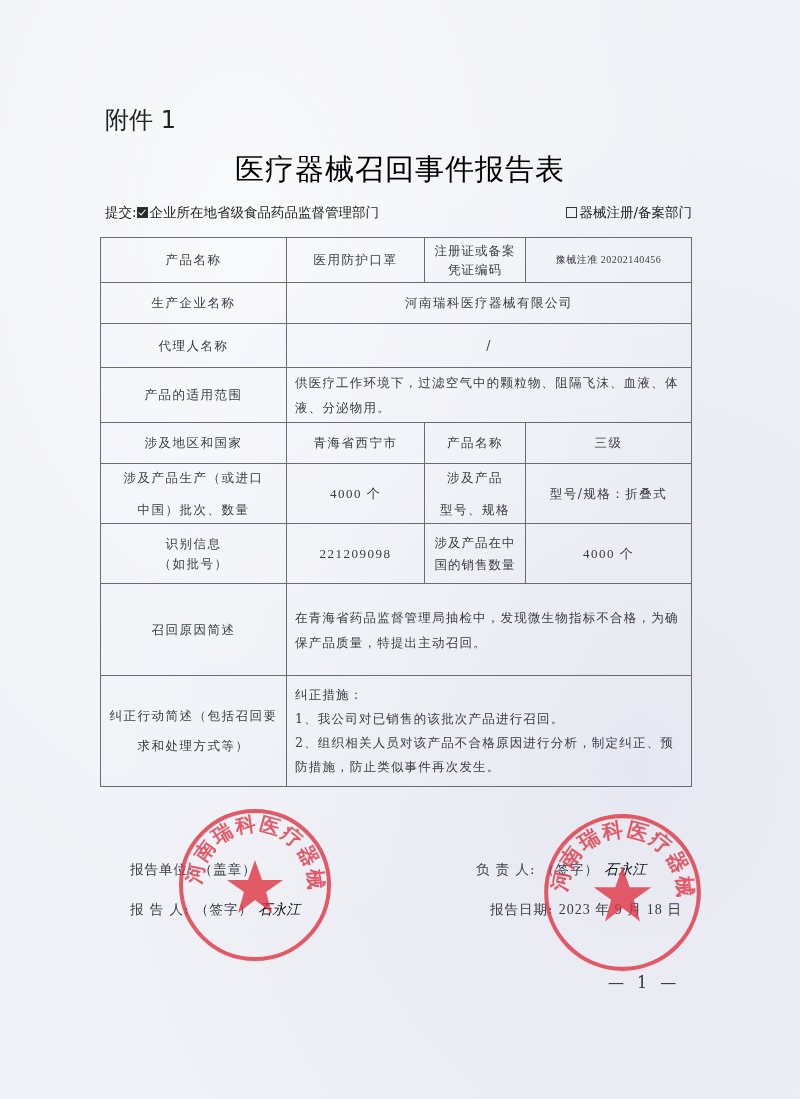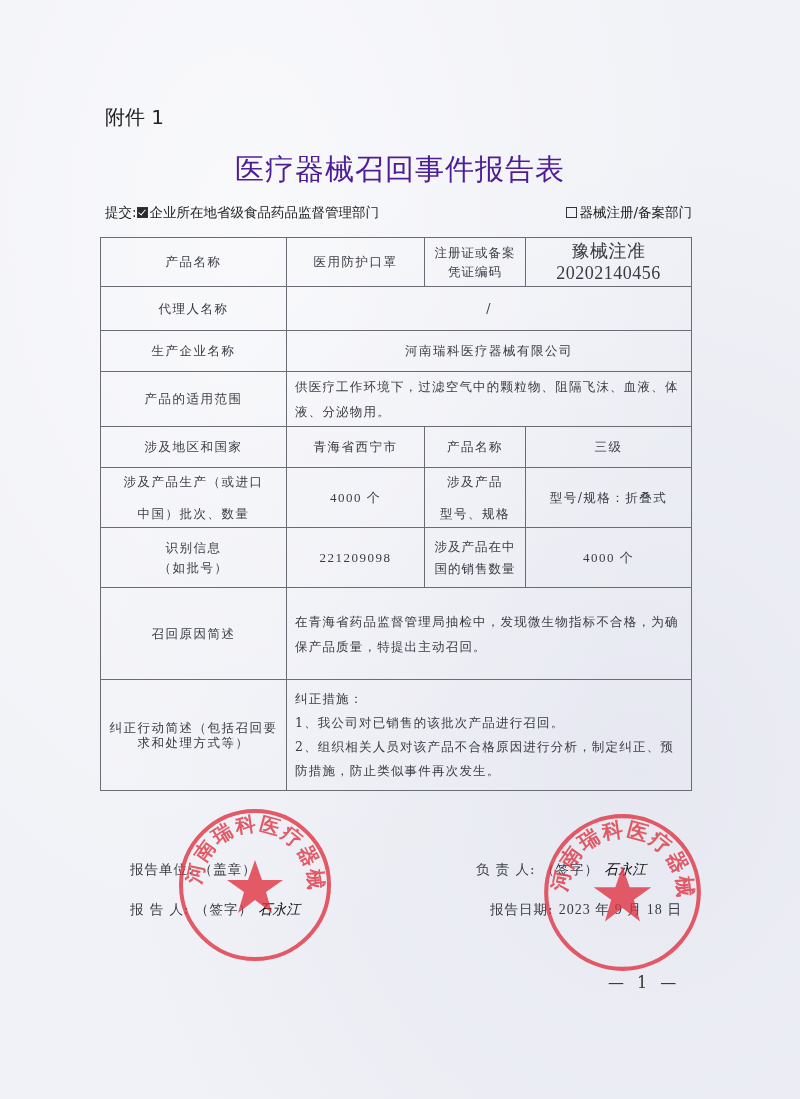--- a/index.html
+++ b/index.html
@@ -11,26 +11,26 @@
   }
   .page-bg {
     position: absolute; inset: 0;
     background:
       radial-gradient(ellipse at 30% 20%, rgba(255,255,255,0.55), transparent 60%),
       radial-gradient(ellipse at 80% 70%, rgba(220,222,235,0.5), transparent 60%);
   }
   .attachment {
     position: absolute; left: 105px; top: 104px;
     font-family: "DejaVu Sans", "Liberation Sans", sans-serif;
-    font-size: 20px; color: #222; text-align: right;
+    font-size: 24px; color: #222; text-align: right;
   }
   .title {
     position: absolute; left: 0; width: 800px; top: 150px; text-align: center;
     font-family: "DejaVu Sans", "Liberation Sans", sans-serif;
-    font-size: 29px; letter-spacing: 1px; color: #4c1d95;
+    font-size: 29px; letter-spacing: 1px; color: #000000;
   }
   .submit-row {
     position: absolute; left: 105px; right: 108px; top: 204px;
     font-family: "DejaVu Sans", "Liberation Sans", sans-serif;
     font-size: 13.5px; color: #222; display: flex; justify-content: space-between; gap: 37px;
   }
   .chk {
     display: inline-block; width: 11px; height: 11px; vertical-align: -1px;
     margin-right: 2px; box-sizing: border-box; border: 1.3px solid #333;
     position: relative;
@@ -89,29 +89,29 @@
       <col style="width:166px">
   </colgroup>
   <tbody>
       <tr style="height:45px">
     <td>产品名称</td>
     <td>医用防护口罩</td>
     <td style="line-height:19px;letter-spacing:1px">
           <div>注册证或备案</div>
           <div>凭证编码</div>
         </td>
-    <td class="num" style="font-size:18px;letter-spacing:0.5px">豫械注准 20202140456</td>
+    <td class="num" style="font-size:10px;letter-spacing:0.5px">豫械注准 20202140456</td>
+  </tr>
+  <tr style="height:41px">
+    <td>生产企业名称</td>
+    <td colspan="3">河南瑞科医疗器械有限公司</td>
   </tr>
   <tr style="height:44px">
     <td>代理人名称</td>
     <td colspan="3">/</td>
-  </tr>
-  <tr style="height:41px">
-    <td>生产企业名称</td>
-    <td colspan="3">河南瑞科医疗器械有限公司</td>
   </tr>
   <tr style="height:50px">
     <td>产品的适用范围</td>
     <td colspan="3" class="left">供医疗工作环境下，过滤空气中的颗粒物、阻隔飞沫、血液、体液、分泌物用。</td>
   </tr>
   <tr style="height:41px">
     <td>涉及地区和国家</td>
     <td>青海省西宁市</td>
     <td>产品名称</td>
     <td>三级</td>
@@ -138,21 +138,21 @@
           <div>涉及产品在中</div>
           <div>国的销售数量</div>
         </td>
     <td class="num">4000 个</td>
   </tr>
   <tr style="height:92px">
     <td>召回原因简述</td>
     <td colspan="3" class="left">在青海省药品监督管理局抽检中，发现微生物指标不合格，为确保产品质量，特提出主动召回。</td>
   </tr>
   <tr style="height:111px">
-    <td style="line-height:15px;padding:0 8px">纠正行动简述（包括召回要求和处理方式等）</td>
+    <td style="line-height:30px;padding:0 8px">纠正行动简述（包括召回要求和处理方式等）</td>
     <td colspan="3" class="left" style="line-height:24px">
       <div>纠正措施：</div>
       <div>1、我公司对已销售的该批次产品进行召回。</div>
       <div>2、组织相关人员对该产品不合格原因进行分析，制定纠正、预防措施，防止类似事件再次发生。</div>
     </td>
   </tr>
 </tbody>
   </table>
 
 <div class="sig-block" style="left:110px; top:861px;">

